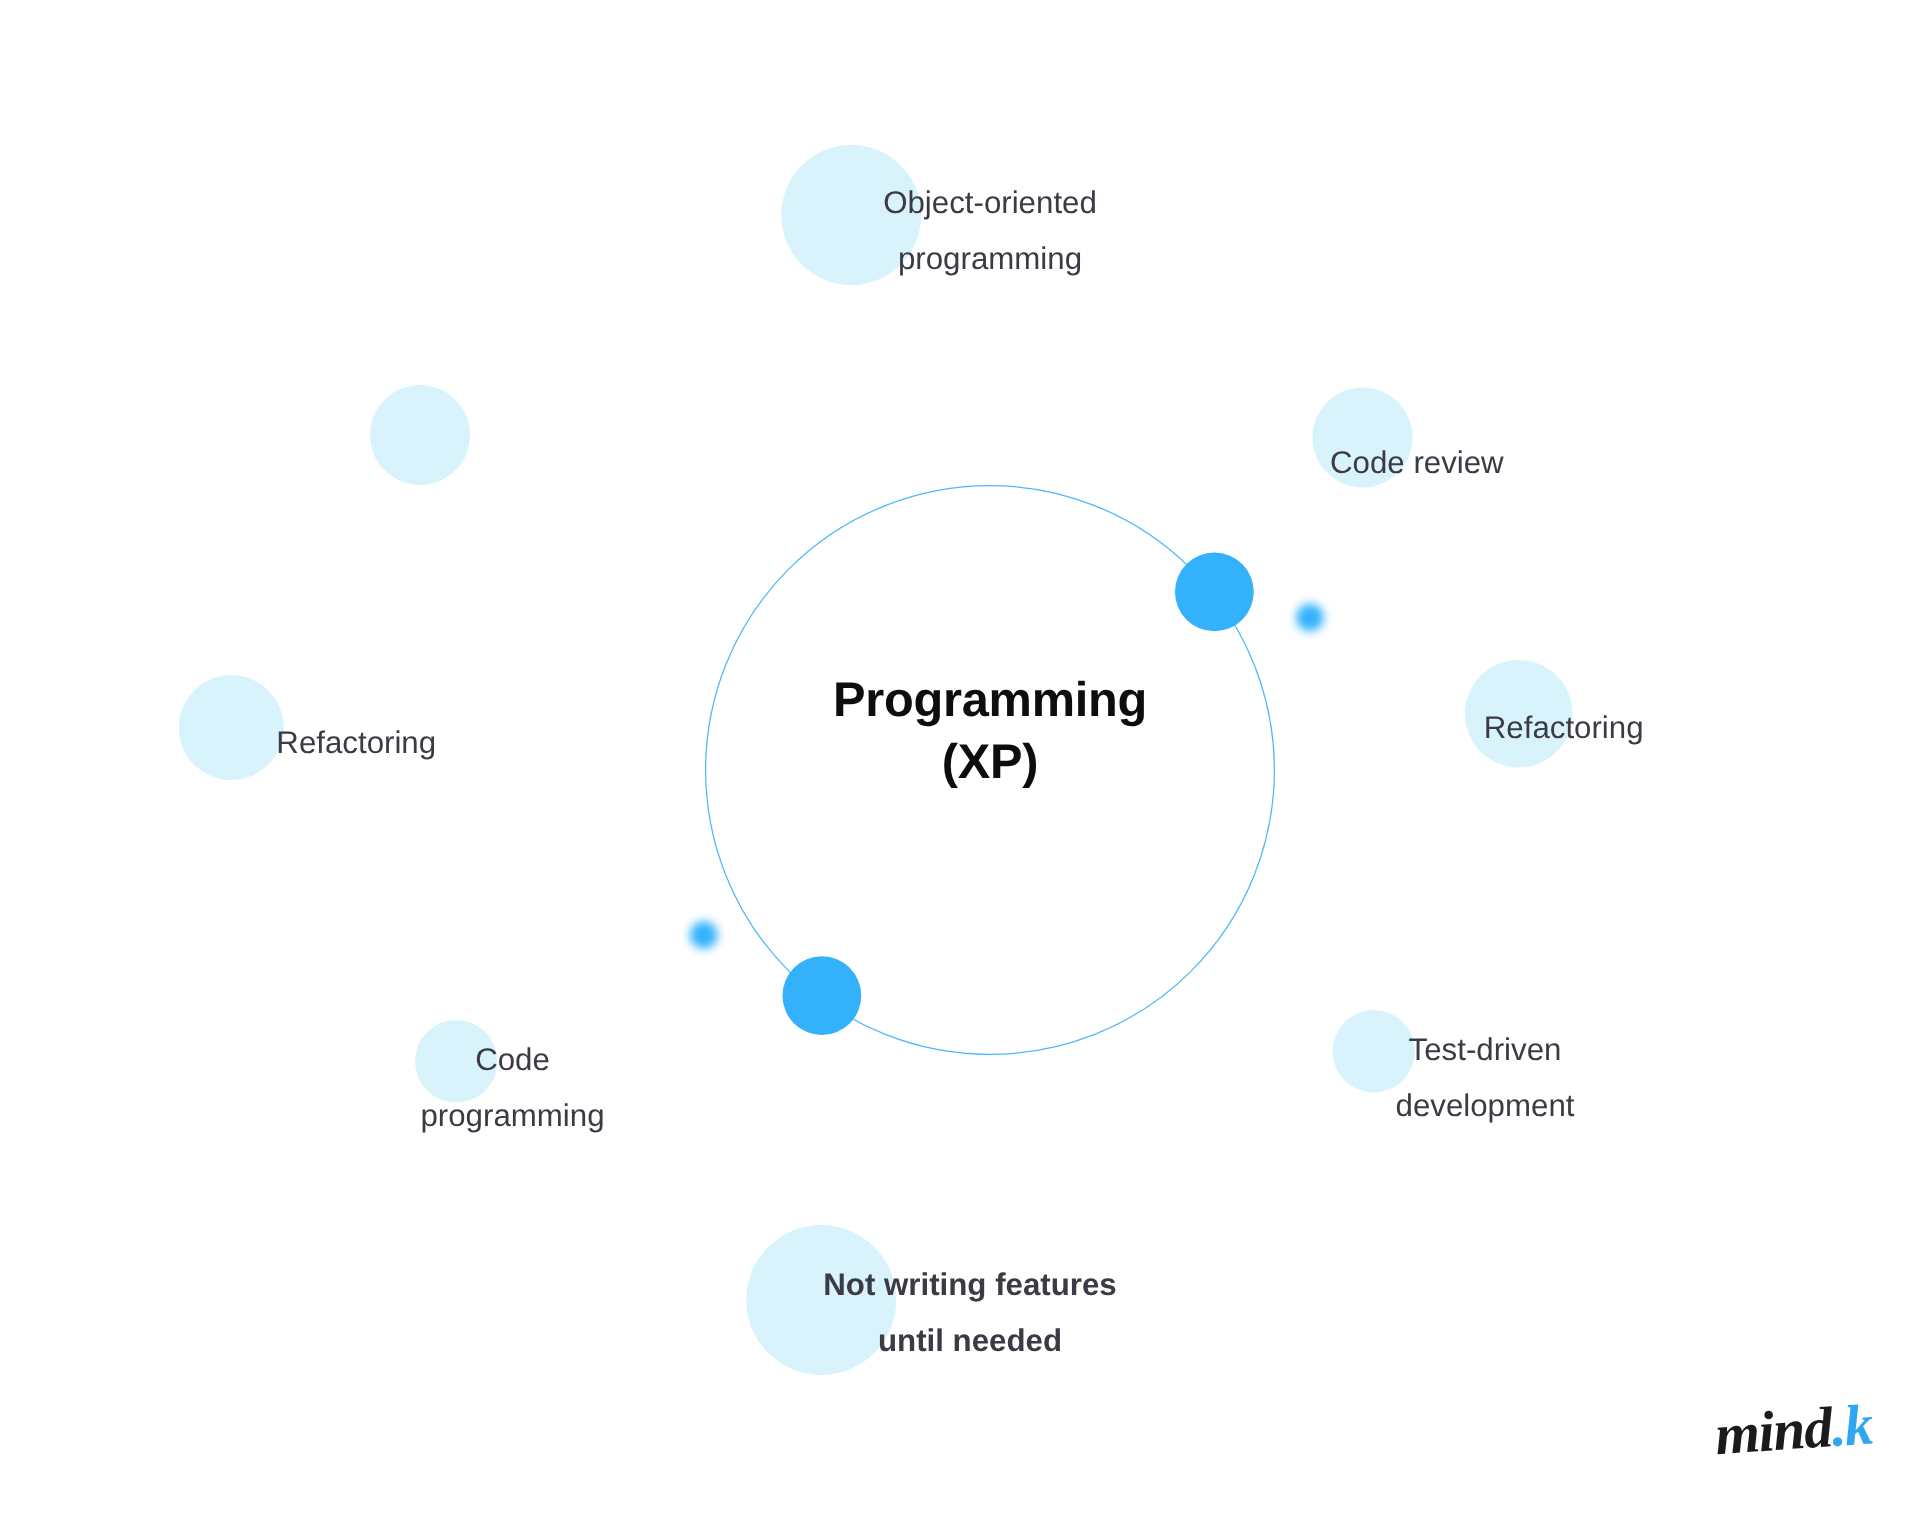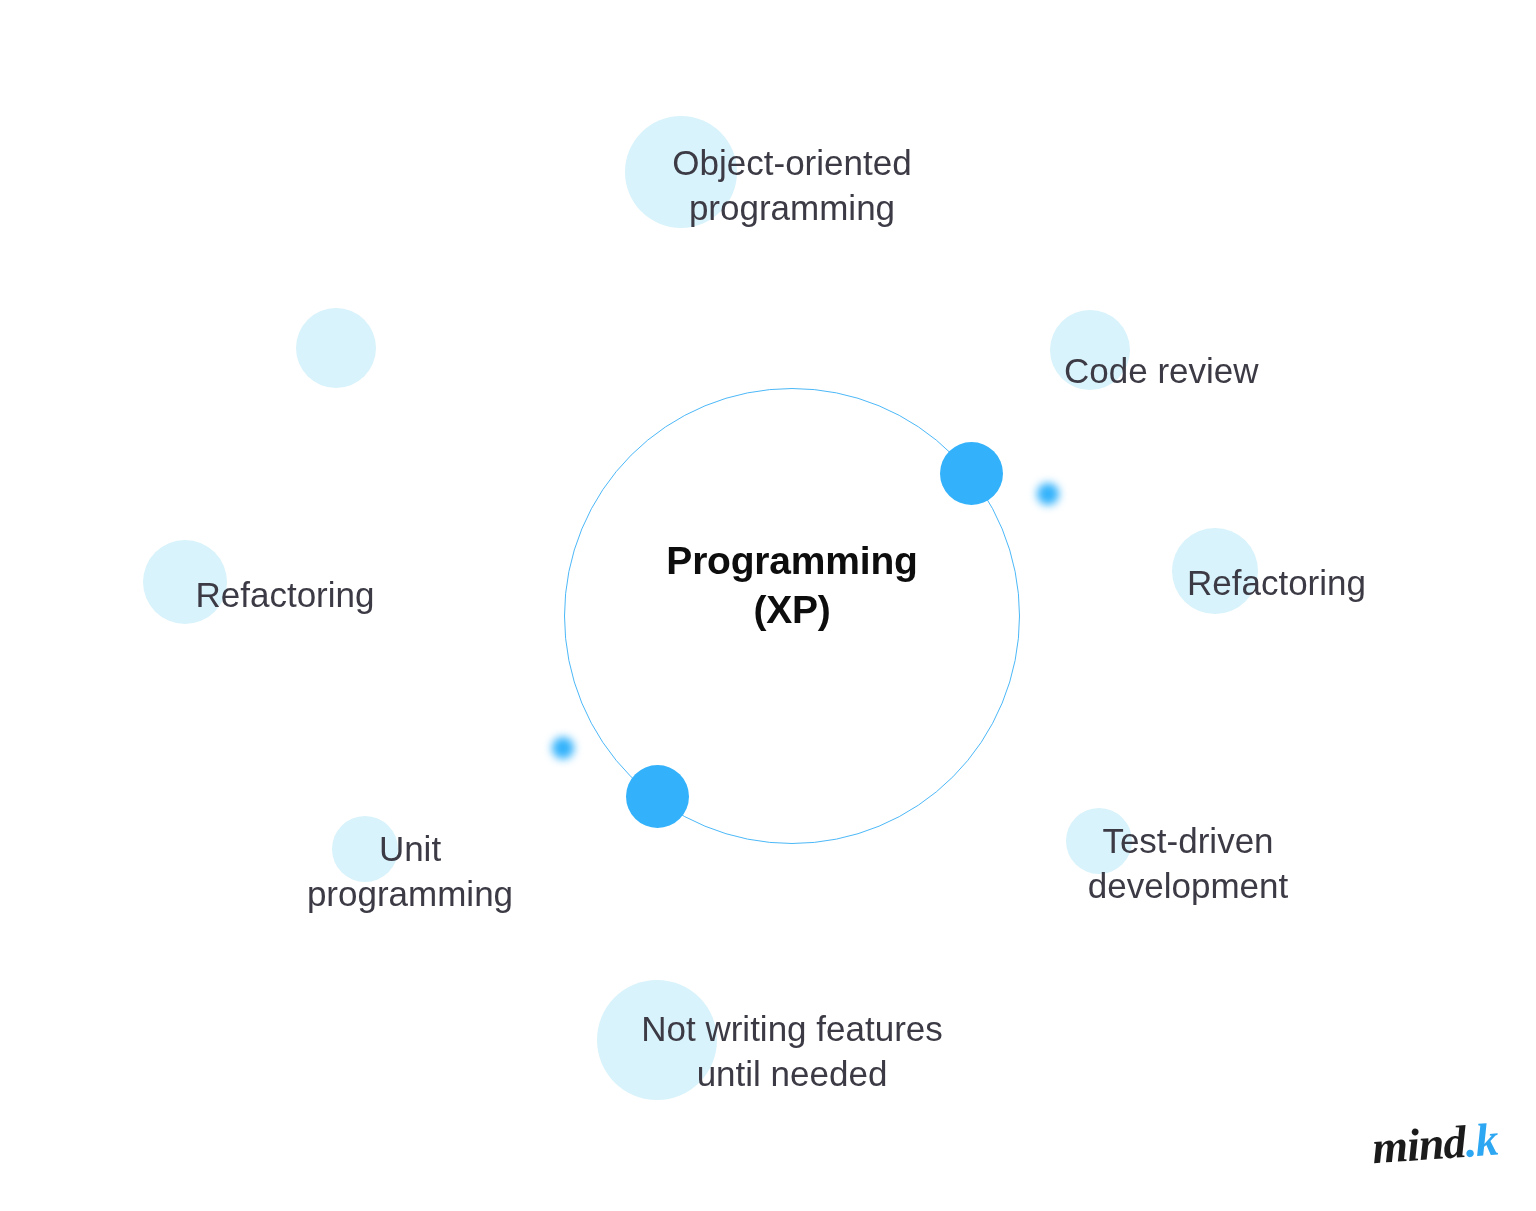--- a/index.html
+++ b/index.html
@@ -64,21 +64,21 @@
     position: absolute;
     border-radius: 50%;
     background: #d8f3fb;
   }
 
   
   .label {
     position: absolute;
     color: #3c3a44;
     font-family: "Liberation Sans", sans-serif;
-    font-size: 35px;
+    font-size: 25px;
     font-weight: 400;
     line-height: 45px;
     white-space: nowrap;
   }
   .label .l-line { display: block; }
   .label.align-center { text-align: center; }
   .label.align-left   { text-align: left; }
 
   
   #brand-logo {
@@ -132,32 +132,32 @@
     <span class="l-line">Refactoring</span>
   </div>
 
   <div class="blob" style="left:1172px; top:528px; width:86px; height:86px;"></div>
   <div class="label align-left" style="left:1187px; top:560px; width:330px;">
     <span class="l-line">Refactoring</span>
   </div>
 
   <div class="blob" style="left:332px; top:816px; width:66px; height:66px;"></div>
   <div class="label align-center" style="left:230px; top:826px; width:360px;">
-    <span class="l-line">Unit</span>
+    <span class="l-line">Code</span>
     <span class="l-line">programming</span>
   </div>
 
   <div class="blob" style="left:1066px; top:808px; width:66px; height:66px;"></div>
   <div class="label align-center" style="left:1008px; top:818px; width:360px;">
     <span class="l-line">Test-driven</span>
     <span class="l-line">development</span>
   </div>
 
   <div class="blob" style="left:597px; top:980px; width:120px; height:120px;"></div>
-  <div class="label align-center" style="left:592px; top:1006px; width:400px;">
+  <div class="label align-center" style="left:576px; top:1006px; width:400px;font-weight:bold;">
     <span class="l-line">Not writing features</span>
     <span class="l-line">until needed</span>
   </div>
 
   <div id="brand-logo">
     <span>mind</span><span class="brand-accent">.k</span>
   </div>
 
 </div>
 

